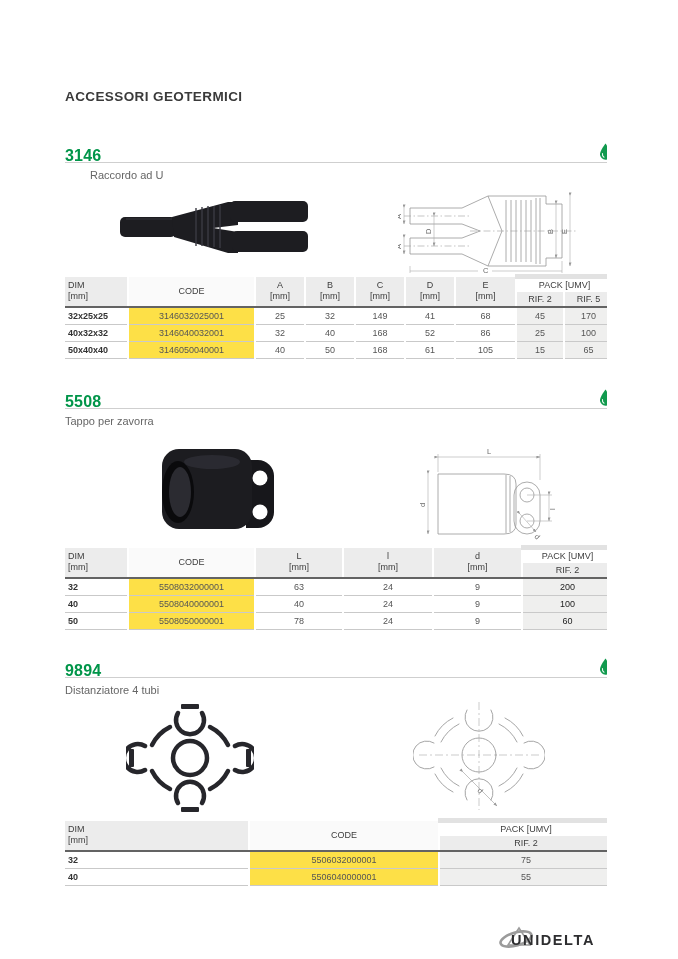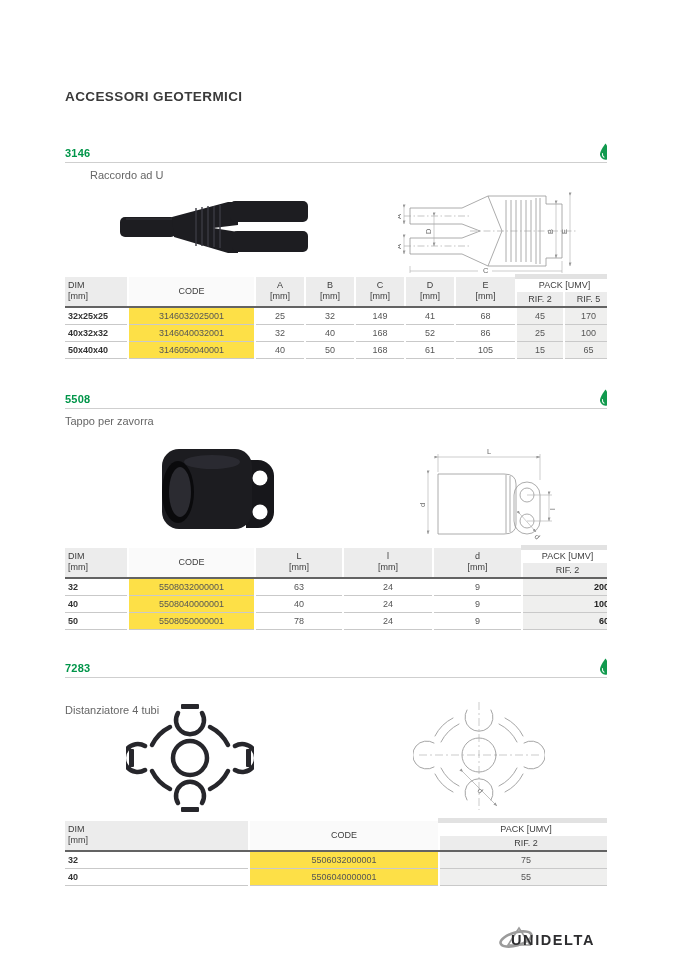--- a/index.html
+++ b/index.html
@@ -4,21 +4,21 @@
 <style>
   html,body { margin:0; padding:0; background:#ffffff; }
   .page {
     position:relative; width:607px; height:959px; background:#ffffff;
     font-family:"Liberation Sans", sans-serif; overflow:hidden;
   }
   .abs { position:absolute; }
 
   .doc-title { font-size:13.5px; font-weight:bold; color:#3a3a3a; letter-spacing:.4px; }
 
-  .sec-code { font-size:11px; font-weight:bold; color:#009549; letter-spacing:.2px; }
+  .sec-code { font-size:16px; font-weight:bold; color:#009549; letter-spacing:.2px; }
   .sec-rule { width:548px; height:1px; background:#cfcfcf; }
   .sec-sub  { font-size:11px; color:#666; }
 
   .topline { width:58px; height:1px; background:#cccccc; }
 
   
   table.spec { border-collapse:collapse; table-layout:fixed; width:548px;
                font-size:9px; color:#555; }
   table.spec th { font-weight:normal; color:#3d3d3d; background:#ececec;
                   padding:2px 3px; line-height:1.25; text-align:center;
@@ -28,21 +28,21 @@
   table.spec th.pack-top { background:#ffffff; border-top:5px solid #e2e2e2; padding:1px 3px; }
   table.spec tr.refs th { height:12px; padding:1px 3px; }
   table.spec thead tr:last-child th,
   table.spec thead th[rowspan] { border-bottom:2px solid #636363; }
   table.spec td { text-align:center; padding:2px 3px; height:12px;
                   border-bottom:1px solid #c9c9c9;
                   border-left:2px solid #fff; border-right:2px solid #fff; }
   table.spec td.dim { text-align:left; font-weight:bold; color:#333; border-left:none; }
   table.spec td.code { background:#fde047; }
   table.spec td.pack { background:#efefee; }
-  table.spec td.pack.b { font-weight:bold; color:#222;text-align:right; }
+  table.spec td.pack.b { font-weight:normal; color:#222; }
 
   
   .pagenum { display:flex; align-items:center; gap:6px; }
   .vbar { display:inline-block; width:1px; height:15px; background:#9a9a9a; }
   .pnum { font-family:"Liberation Serif", serif; font-size:11.5px; color:#4d4d4d; }
 
   svg text { font-family:"Liberation Sans", sans-serif; }
 </style>
 </head>
 <body>
@@ -299,29 +299,29 @@
         <td class="dim">50</td>
         <td class="code">5508050000001</td>
         <td>78</td>
         <td>24</td>
         <td>9</td>
         <td class="pack b">60</td>
       </tr>
     </tbody>
   </table>
 
-  <div class="abs sec-code" style="left:65px;top:662px;">7283</div>
+  <div class="abs sec-code" style="left:65px;top:662px;">9894</div>
   <div class="abs" style="left:599px;top:658px;">
     <svg width="13" height="17" viewBox="0 0 13 17">
       <path d="M6.5,0.5 C6.5,0.5 1,7.8 1,11.2 a5.5,5.5 0 0 0 11,0 C12,7.8 6.5,0.5 6.5,0.5 Z" fill="#119a4e"></path>
       <path d="M3.5,10.6 a3.4,3.4 0 0 0 1.5,3.6" stroke="#eaf8f0" stroke-width="1.1" fill="none" stroke-linecap="round"></path>
     </svg>
   </div>
   <div class="abs sec-rule" style="left:65px;top:677px;"></div>
-  <div class="abs sec-sub" style="left:65px;top:704px;">Distanziatore 4 tubi</div>
+  <div class="abs sec-sub" style="left:65px;top:684px;">Distanziatore 4 tubi</div>
 
   <div class="abs" style="left:126px;top:700px;">
     <svg width="128" height="116" viewBox="0 0 128 116">
       <g fill="none" stroke="#26262b" stroke-width="4.5" stroke-linecap="round">
         <circle cx="64" cy="58" r="17"></circle>
         <path d="M52,13 A14,14 0 1 0 76,13"></path>
         <path d="M52,103 A14,14 0 1 1 76,103"></path>
         <path d="M19,46 A14,14 0 1 0 19,70"></path>
         <path d="M109,46 A14,14 0 1 1 109,70"></path>
         <path d="M44,27 Q32,33 26,45"></path>

